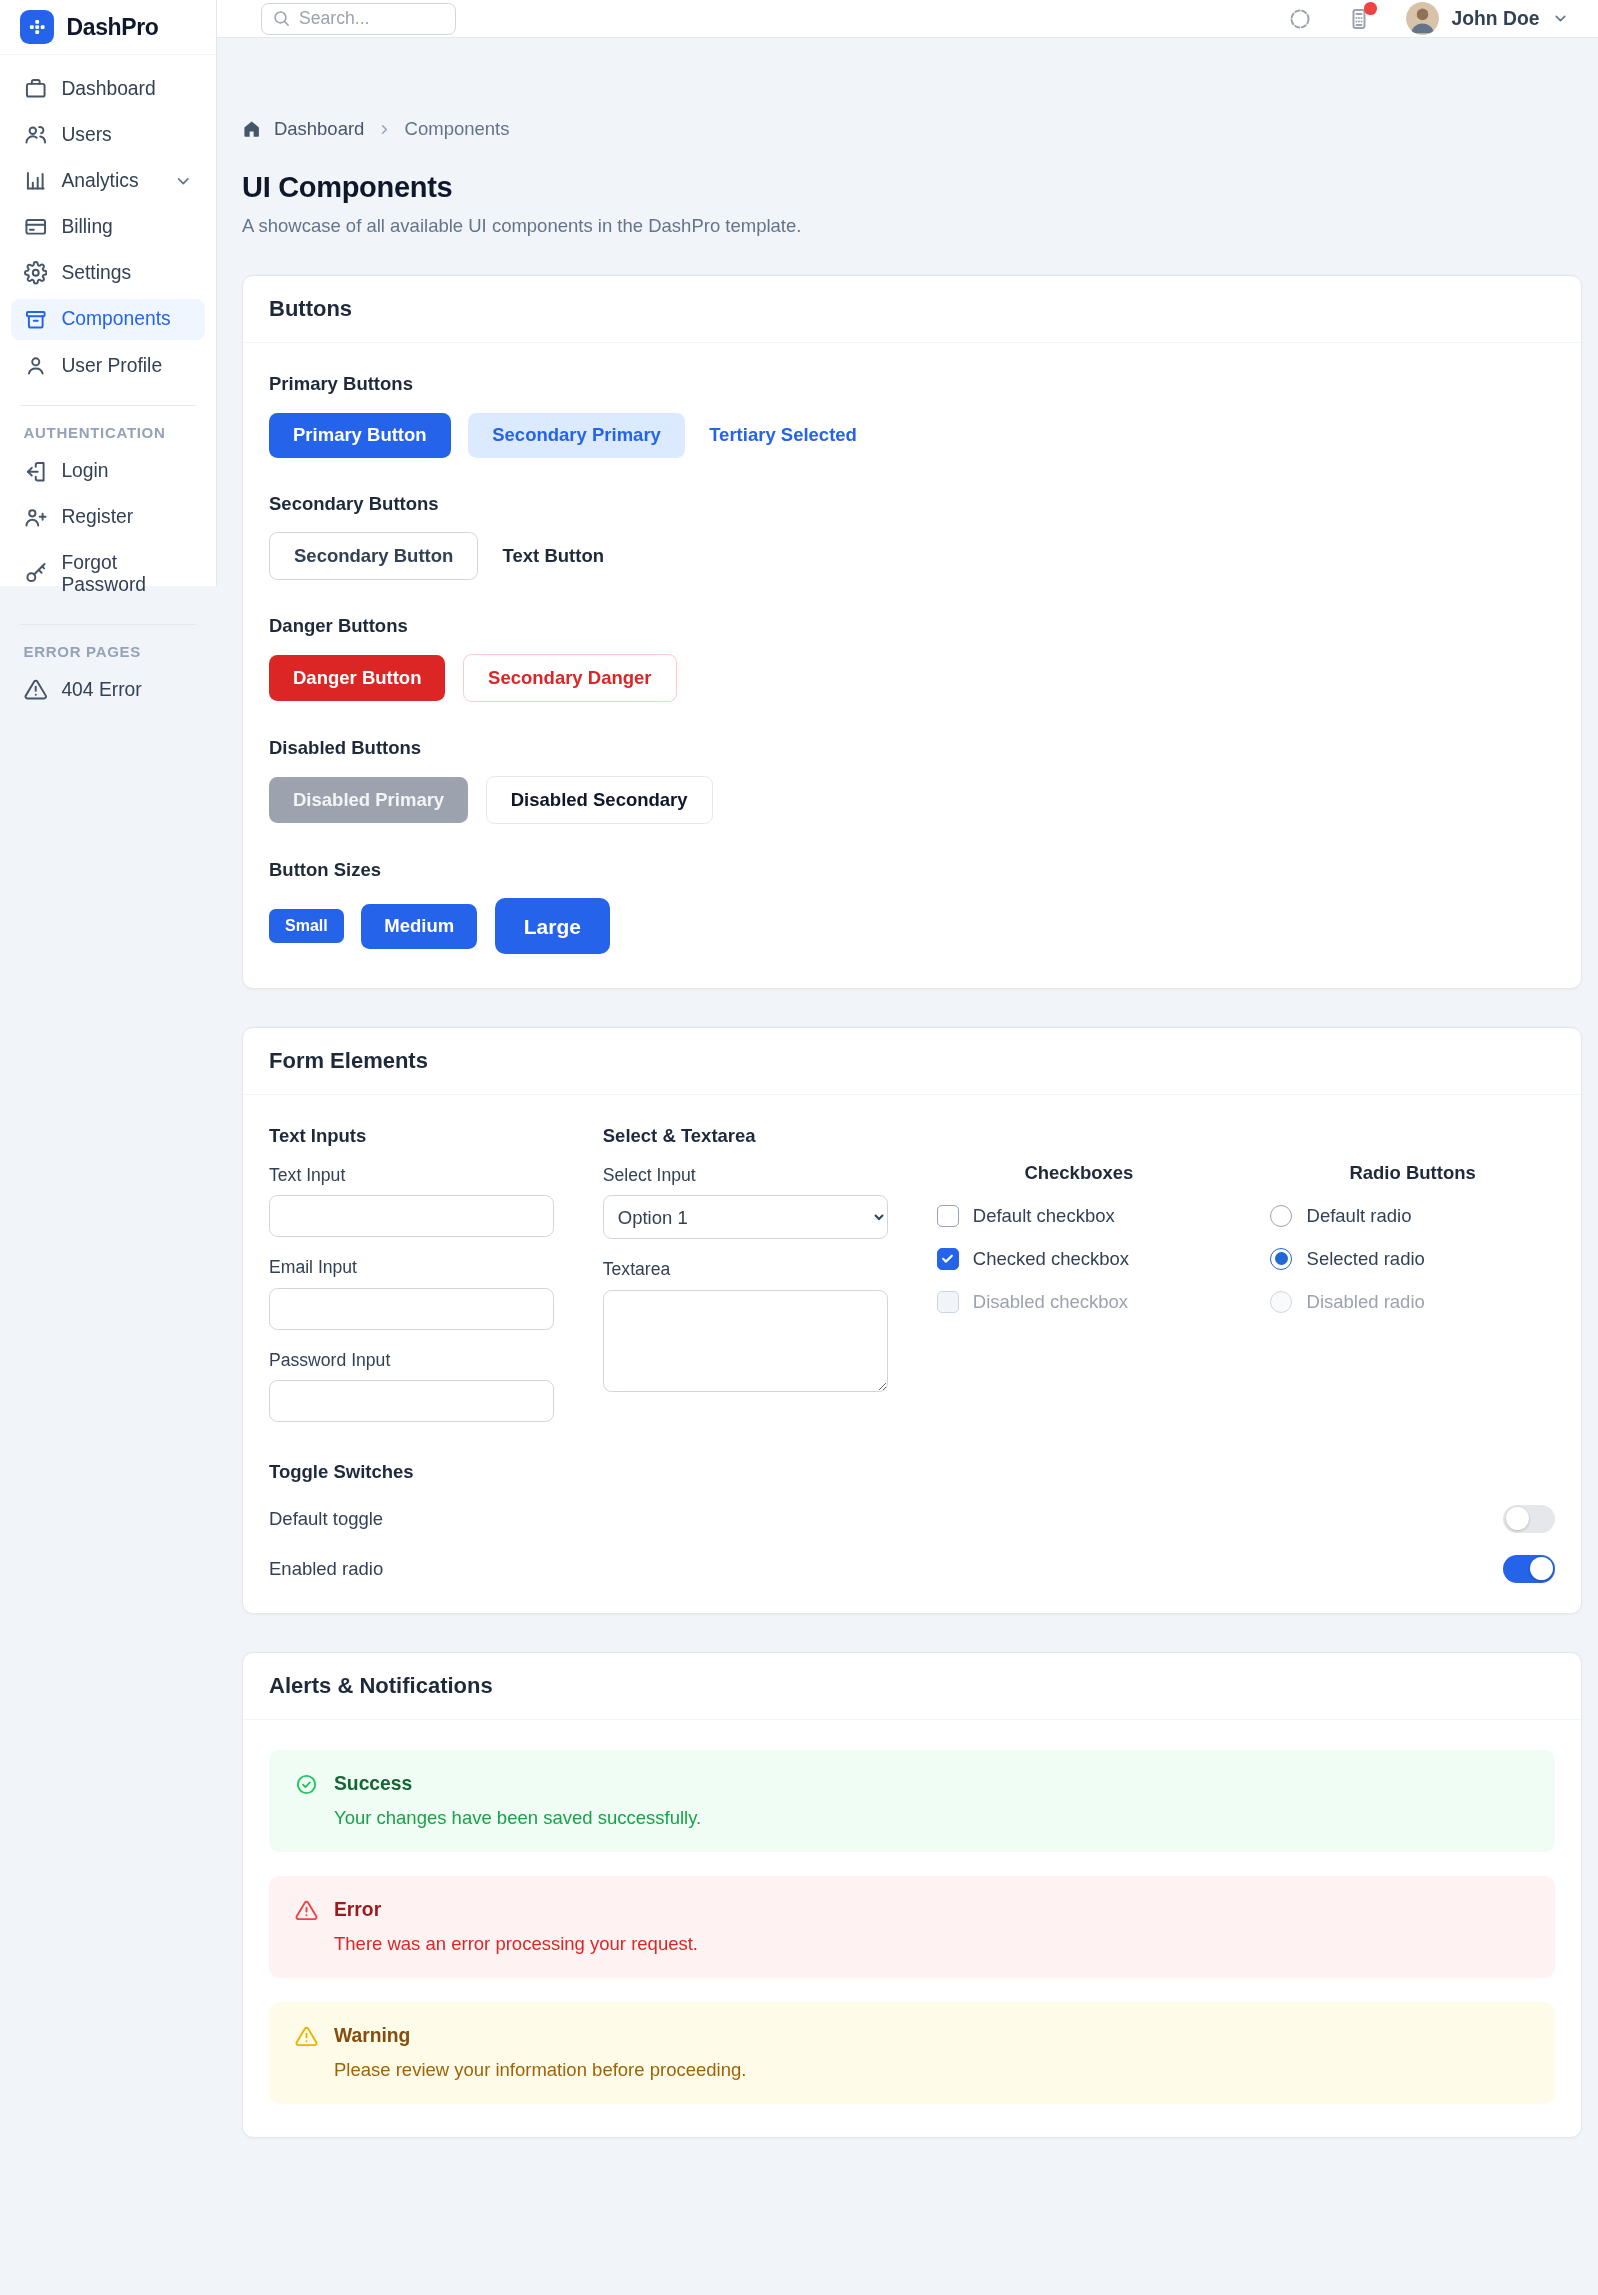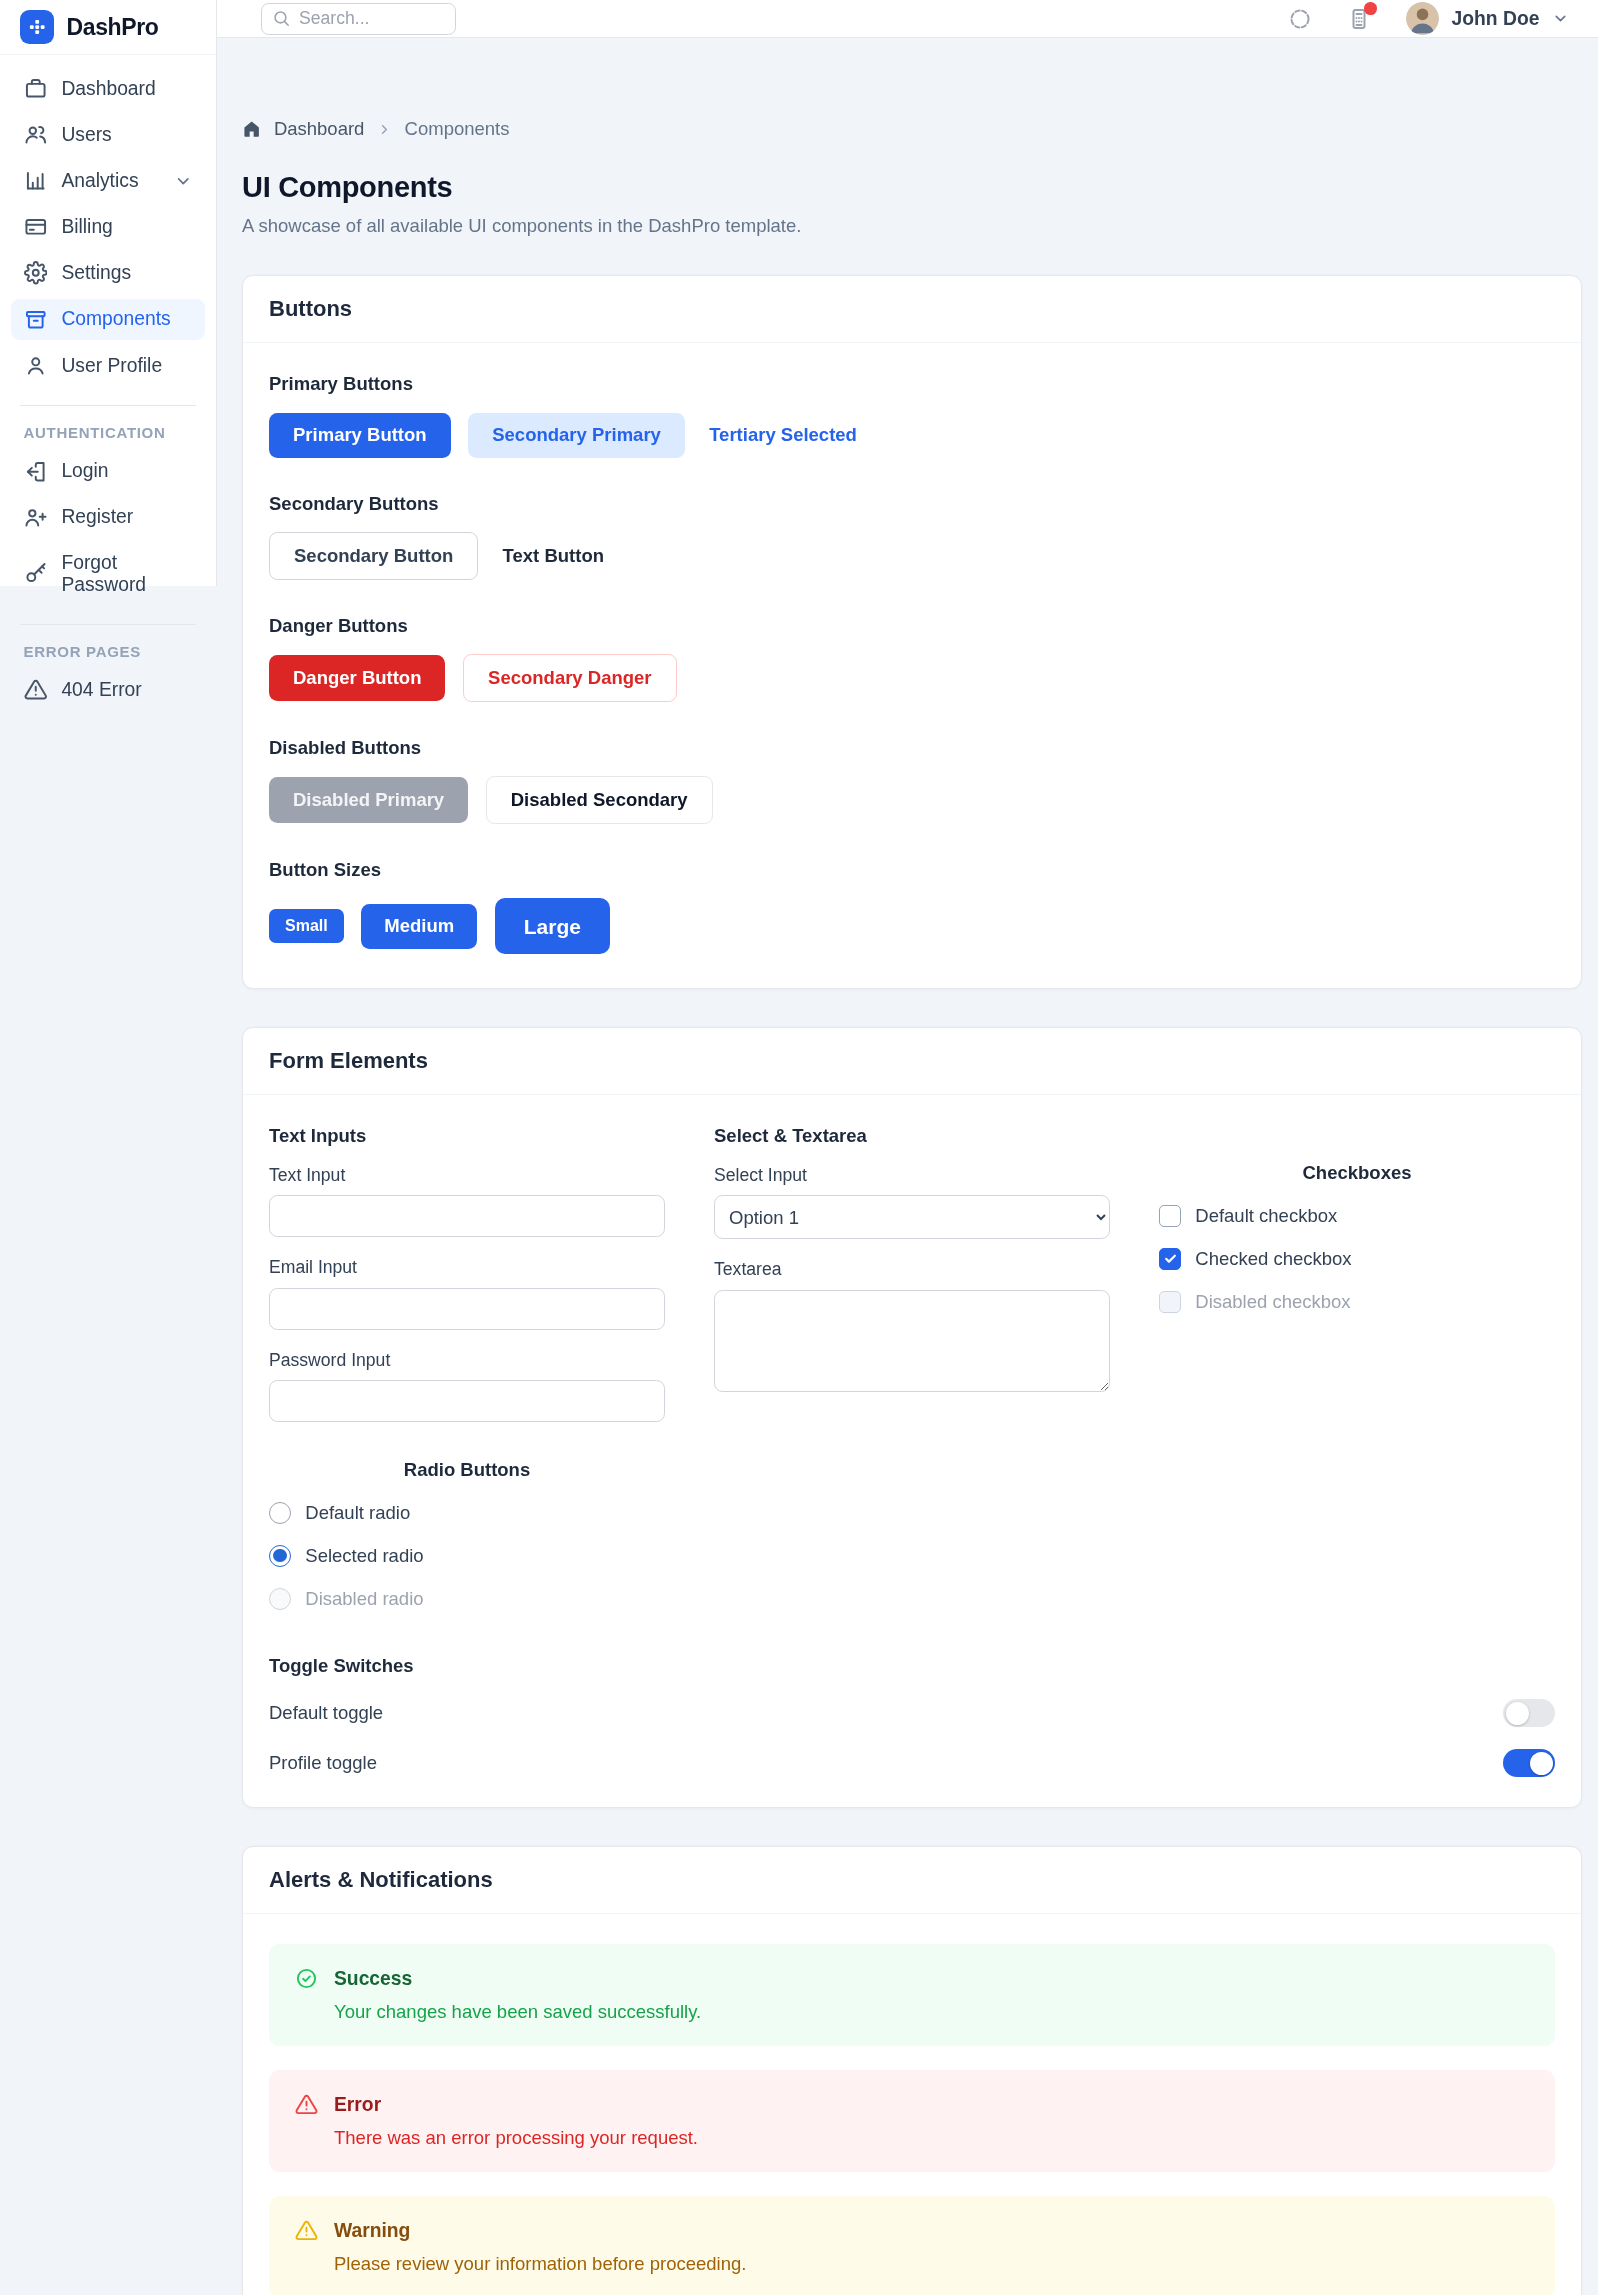--- a/index.html
+++ b/index.html
@@ -70,21 +70,21 @@
   .btn-text           { background:transparent; color:#1e293b; padding:13.4px 6.7px; }
   .btn-danger         { background:#dc2626; color:#fff; }
   .btn-danger-outline { background:#fff; color:#dc2626; border:0.8px solid #fecaca; }
   .btn-dis-primary    { background:#9ca3af; color:#f3f4f6; cursor:not-allowed; }
   .btn-dis-secondary  { background:#fff; color:#0f172a; border:0.8px solid #e5e7eb; cursor:not-allowed; }
   .btn-sm { font-size:16px; padding:9.2px 16px; border-radius:6.7px; }
   .btn-md { font-size:18.5px; padding:13.4px 23px; }
   .btn-lg { font-size:21px; padding:17.6px 29px; border-radius:10px; }
 
   
-  .form-grid { display:grid; grid-template-columns:1fr 1fr 1fr; column-gap:49px; }
+  .form-grid { display:grid; grid-template-columns:1fr 1fr 1fr 1fr; column-gap:49px; }
   .field-label { display:block; font-size:17.6px; color:#334155; margin:20px 0 9.2px; }
   .field-label:first-of-type { margin-top:18.5px; }
   .input { width:100%; height:42px; border:0.8px solid #d1d5db; border-radius:8.4px; background:#fff; font-size:18.5px; color:#334155; padding:0 13.4px; font-family:inherit; outline:none; }
   select.input { height:44px; padding:0 10px; }
   textarea.input { height:102px; padding:10px 13.4px; resize:vertical; }
 
   .sub-block { margin-top:37px;text-align:center; }
   .check-row { display:flex; align-items:center; gap:14.3px; margin:21px 0; font-size:18.5px; color:#334155; cursor:pointer; }
   .check-row:last-child { margin-bottom:6.7px; }
   .checkbox { width:22px; height:22px; border:1.7px solid #94a3b8; border-radius:5px; background:#fff; flex:none; display:flex; align-items:center; justify-content:center; }
@@ -401,21 +401,21 @@
               </div>
             </div>
 
             <div class="toggle-section">
               <div class="group-label">Toggle Switches</div>
               <div class="toggle-row">
                 <span class="toggle-row-label">Default toggle</span>
                 <span class="toggle"></span>
               </div>
               <div class="toggle-row">
-                <span class="toggle-row-label">Profile toggle</span>
+                <span class="toggle-row-label">Enabled radio</span>
                 <span class="toggle on"></span>
               </div>
             </div>
           </div>
         </div>
       </section>
 
       <section class="card">
         <div class="card-header">Alerts &amp; Notifications</div>
         <div class="card-body">

